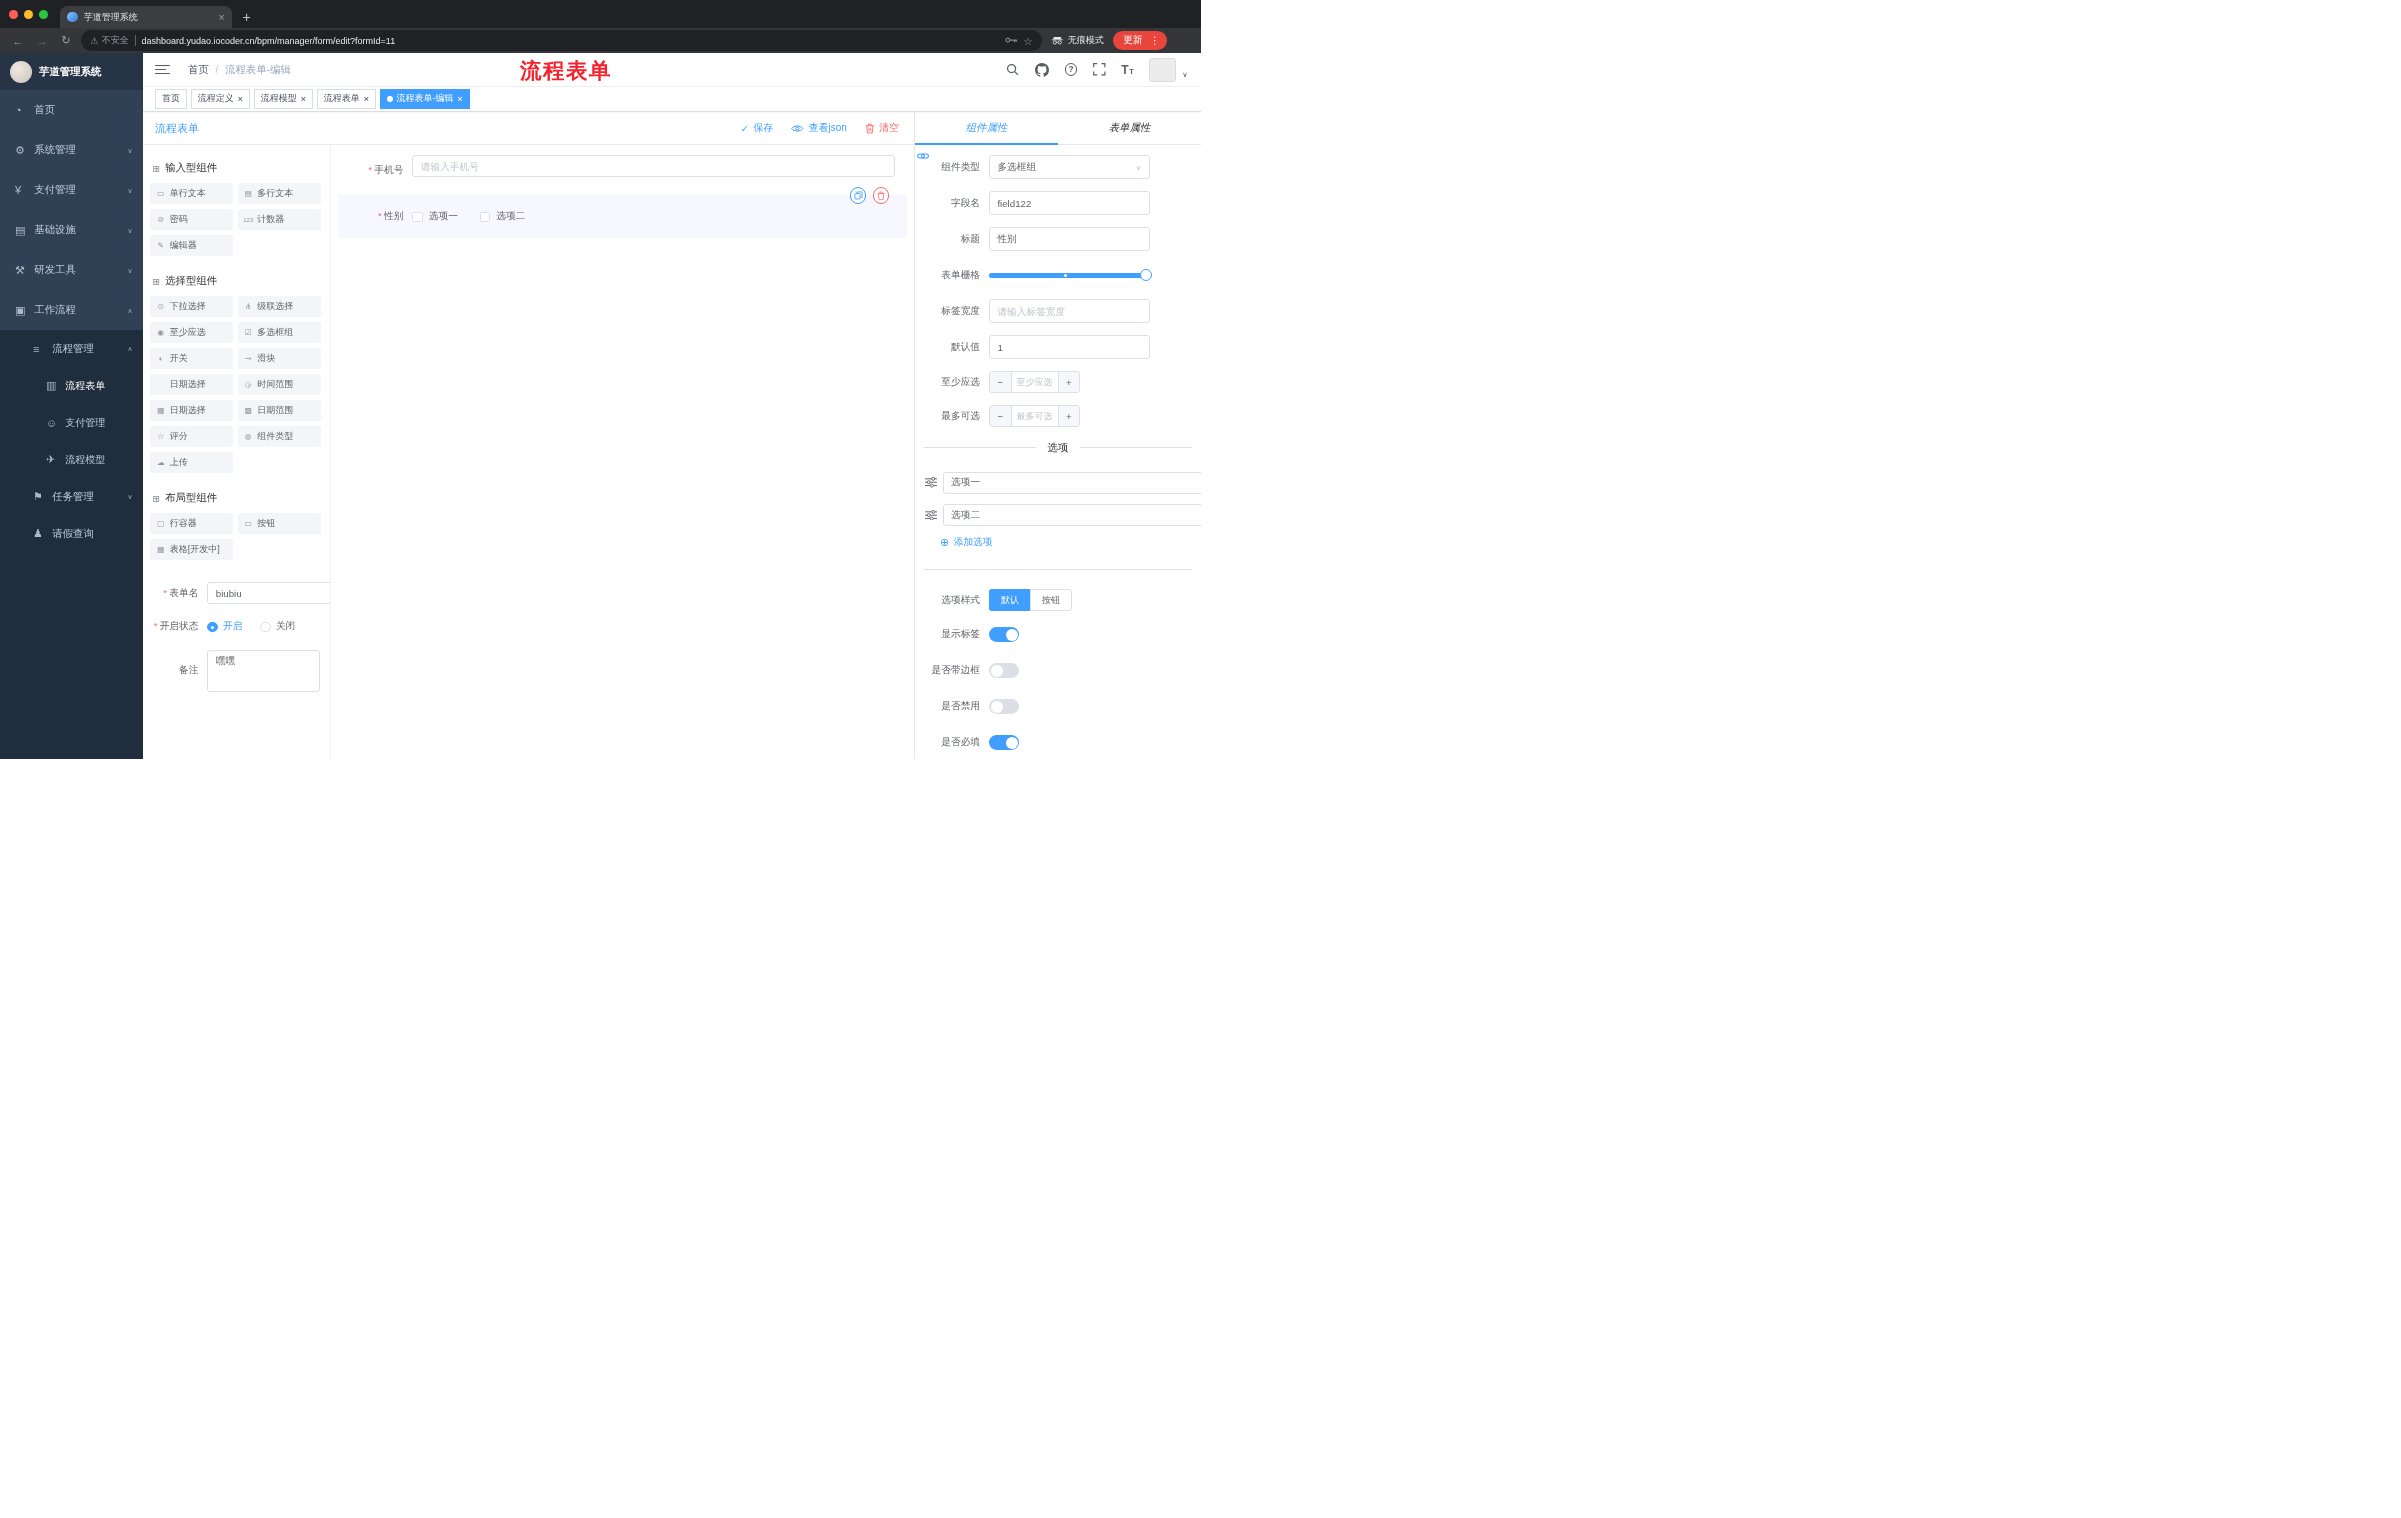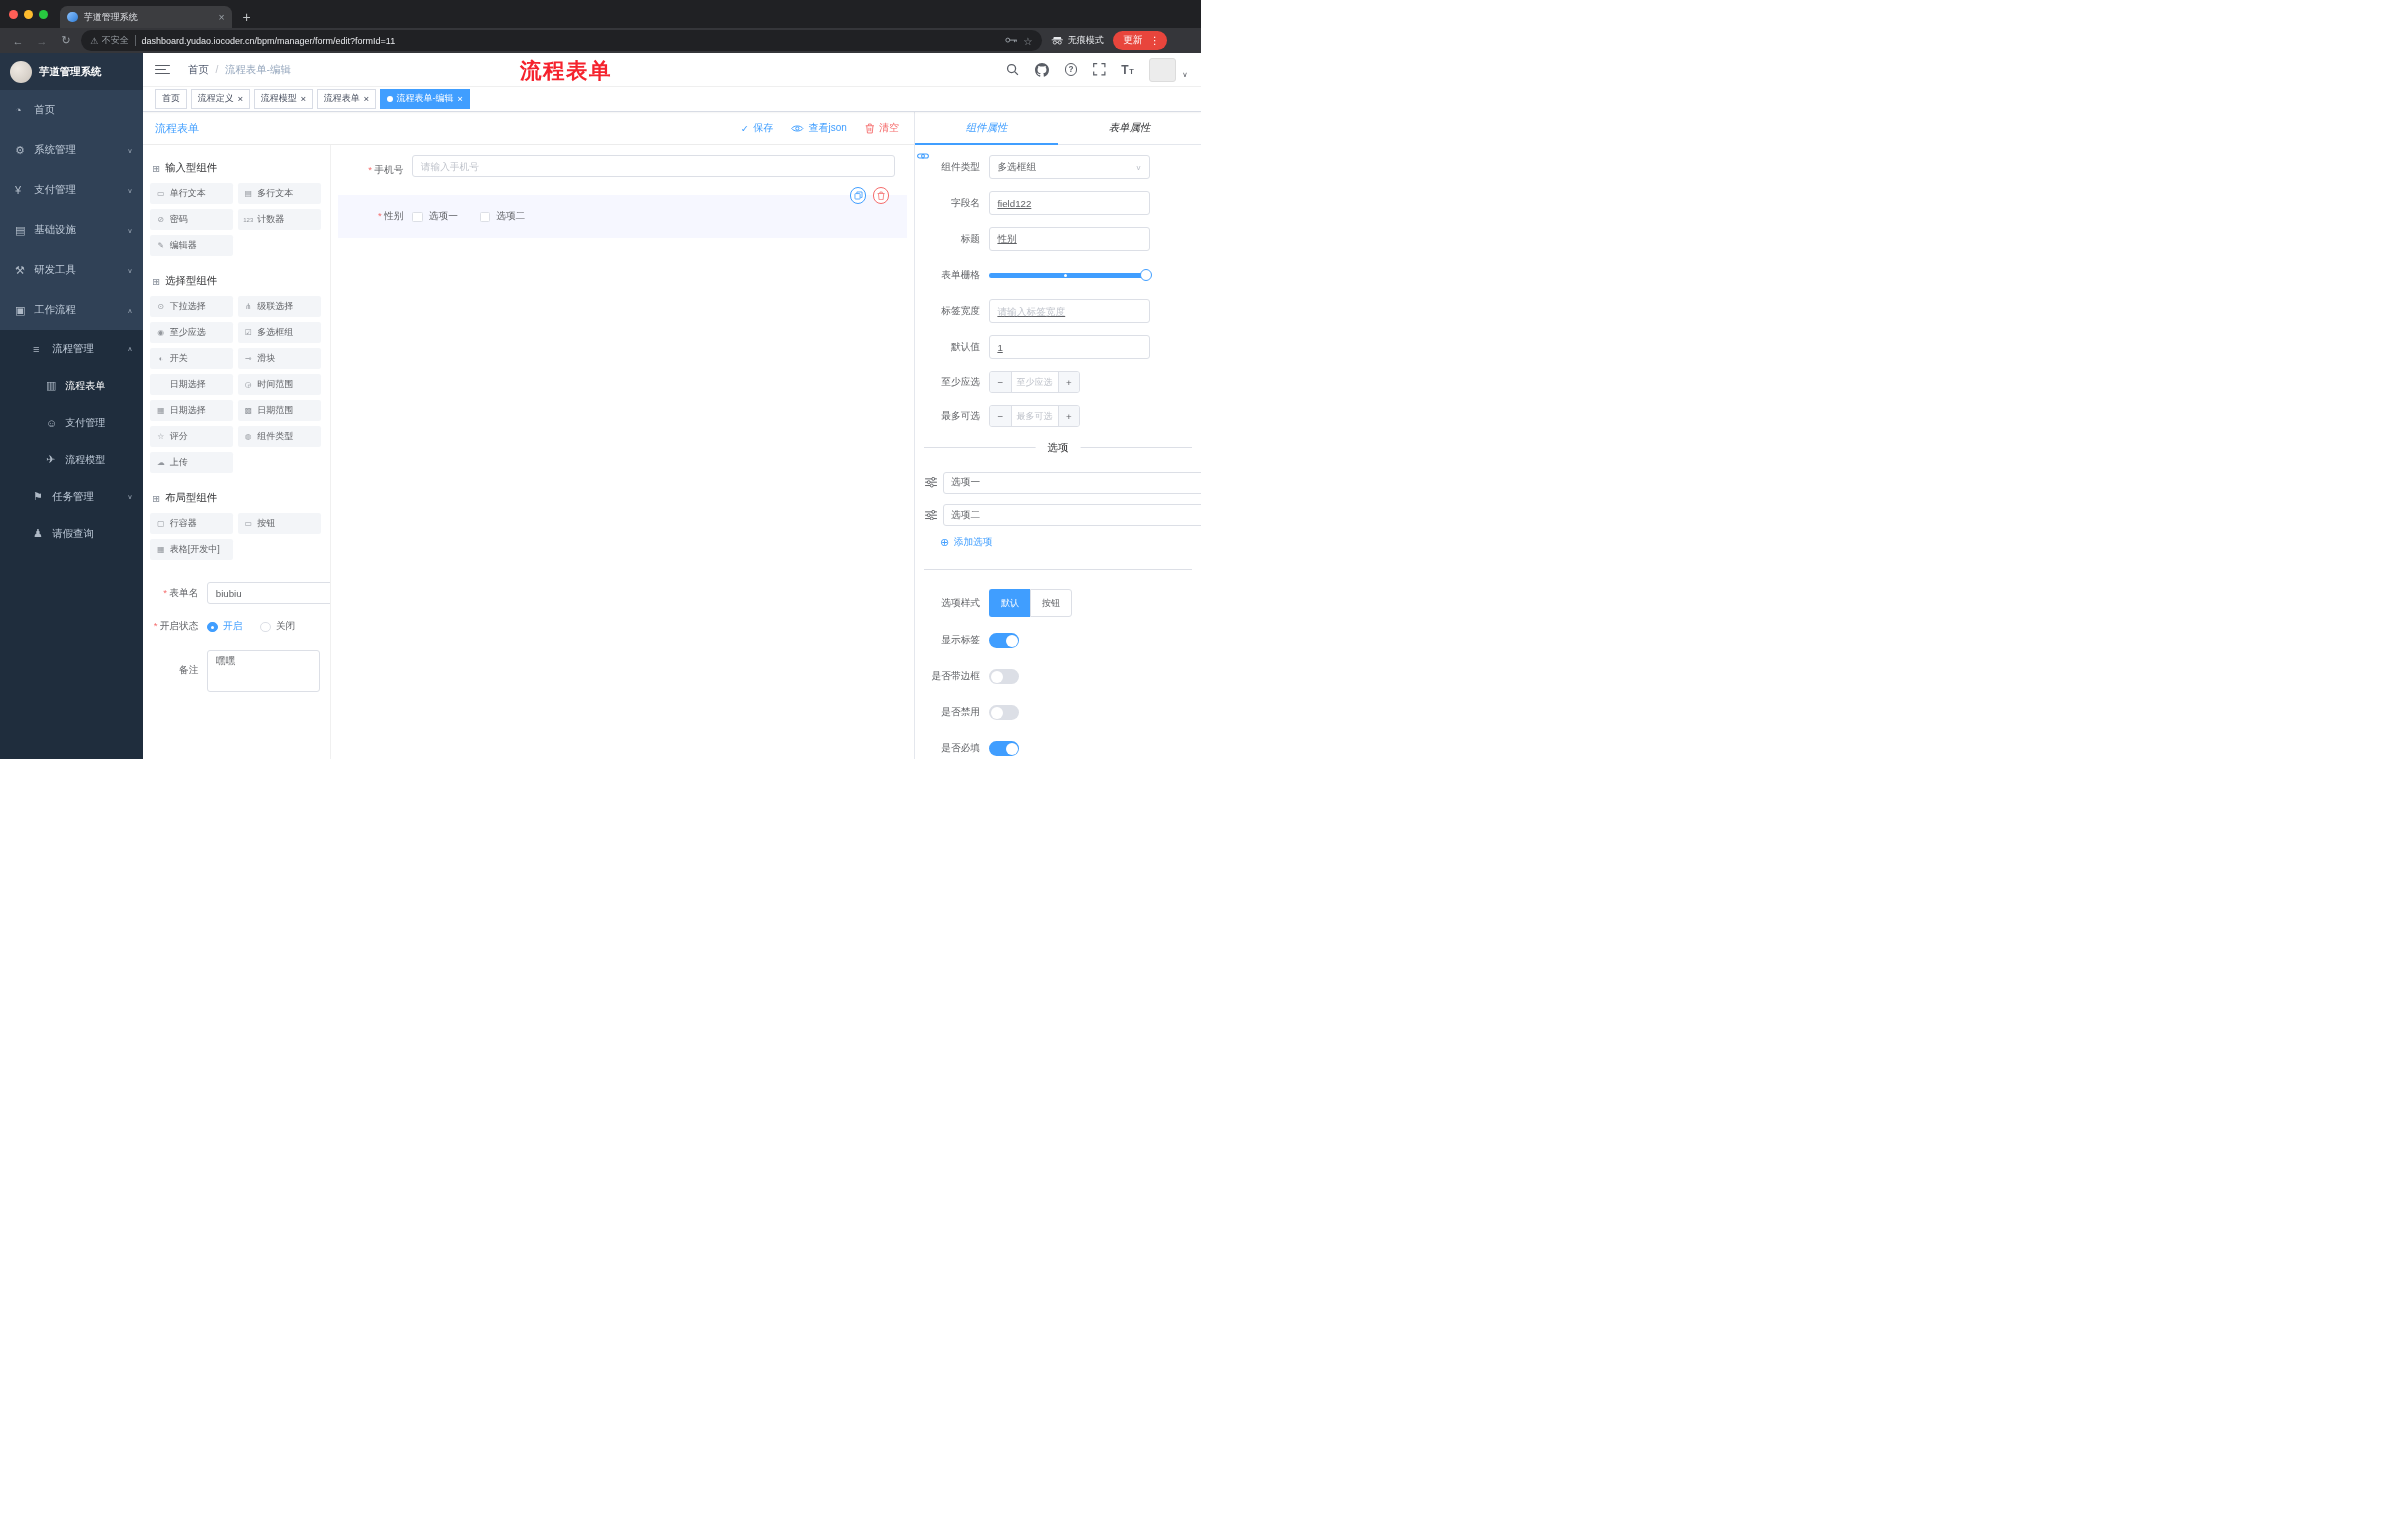--- a/index.html
+++ b/index.html
@@ -125,40 +125,40 @@
 .ptab{flex:1;text-align:center;line-height:32px;font-size:10.4px;color:#303133;cursor:pointer;position:relative;}
 .ptab.active{color:#409eff;}
 .ptab.active::after{content:'';position:absolute;left:0;right:0;bottom:-0.7px;height:1.5px;background:#409eff;}
 .props-body{flex:1;padding-top:10.4px;position:relative;overflow:hidden;}
 .doc-link{position:absolute;left:2.2px;top:4.5px;color:#409eff;cursor:pointer;}
 .prow{display:flex;align-items:center;margin-bottom:12px;}
 .plabel{width:74px;flex:none;text-align:right;padding-right:9px;font-size:9.7px;color:#606266;}
 .pctl{width:161px;flex:none;}
 .pselect{height:24px;border:0.7px solid #dcdfe6;border-radius:3px;display:flex;align-items:center;padding:0 7.4px;font-size:9.7px;color:#606266;cursor:pointer;background:#fff;}
 .pselect .sel-arrow{margin-left:auto;color:#c0c4cc;font-size:8.2px;transform:scaleY(.85);}
-input.el-input.h32{height:24px;text-decoration:underline;}
+input.el-input.h32{height:24px;}
 .slider{position:relative;height:24px;}
 .slider-track{position:absolute;left:0;right:1.5px;top:9.7px;height:4.5px;border-radius:2.2px;background:#409eff;}
 .slider-stop{position:absolute;left:47%;top:0.7px;width:3px;height:3px;border-radius:50%;background:#fff;}
 .slider-handle{position:absolute;right:-1.5px;top:6px;width:12px;height:12px;border-radius:50%;background:#fff;border:1.5px solid #409eff;cursor:grab;}
 .stepper{width:91px;height:22px;border:0.7px solid #dcdfe6;border-radius:3px;display:flex;overflow:hidden;background:#fff;}
 .step-btn{width:21.5px;background:#f5f7fa;color:#606266;display:flex;align-items:center;justify-content:center;font-size:9.7px;cursor:pointer;flex:none;}
 .step-btn.minus{border-right:0.7px solid #dcdfe6;}
 .step-btn.plus{border-left:0.7px solid #dcdfe6;}
 .step-val{flex:1;display:flex;align-items:center;justify-content:center;font-size:9px;color:#c0c4cc;white-space:nowrap;}
 .pdivider{position:relative;border-top:0.7px solid #dcdfe6;margin:19.3px 9px 24px;}
 .pdivider .dtext{position:absolute;left:50%;top:-6.7px;transform:translateX(-50%);background:#fff;padding:0 12px;font-size:10.4px;color:#303133;white-space:nowrap;}
 .pdivider.plain{margin:19.3px 9px 19.3px;}
 .opt-row{display:flex;align-items:center;margin:0 0 10.4px 9.7px;gap:6px;}
 .opt-row .tune{color:#606266;display:flex;flex:none;cursor:grab;}
 .opt-in1{width:88px;flex:none;}
 .add-opt{display:flex;align-items:center;gap:4.5px;color:#409eff;font-size:9.7px;margin-left:25px;cursor:pointer;}
 .add-opt .plus-g{font-size:11px;}
 .btn-group{display:flex;}
-.bg-btn{height:28px;padding:8px 11px;border:0.7px solid #dcdfe6;font-size:9px;display:flex;align-items:center;cursor:pointer;background:#fff;color:#606266;}
+.bg-btn{height:22px;padding:8px 11px;border:0.7px solid #dcdfe6;font-size:9px;display:flex;align-items:center;cursor:pointer;background:#fff;color:#606266;}
 .bg-btn.first{border-radius:3px 0 0 3px;border-right:none;}
 .bg-btn.last{border-radius:0 3px 3px 0;}
 .bg-btn.active{background:#409eff;border-color:#409eff;color:#fff;}
 .switch{width:30px;height:15px;border-radius:7.4px;background:#dcdfe6;position:relative;cursor:pointer;display:inline-block;flex:none;}
 .switch .knob{position:absolute;top:1.5px;left:1.5px;width:12px;height:12px;border-radius:50%;background:#fff;}
 .switch.on{background:#409eff;}
 .switch.on .knob{left:auto;right:1.5px;}
 .swrow{margin-bottom:21px;}
 svg{display:block;}
 </style>

